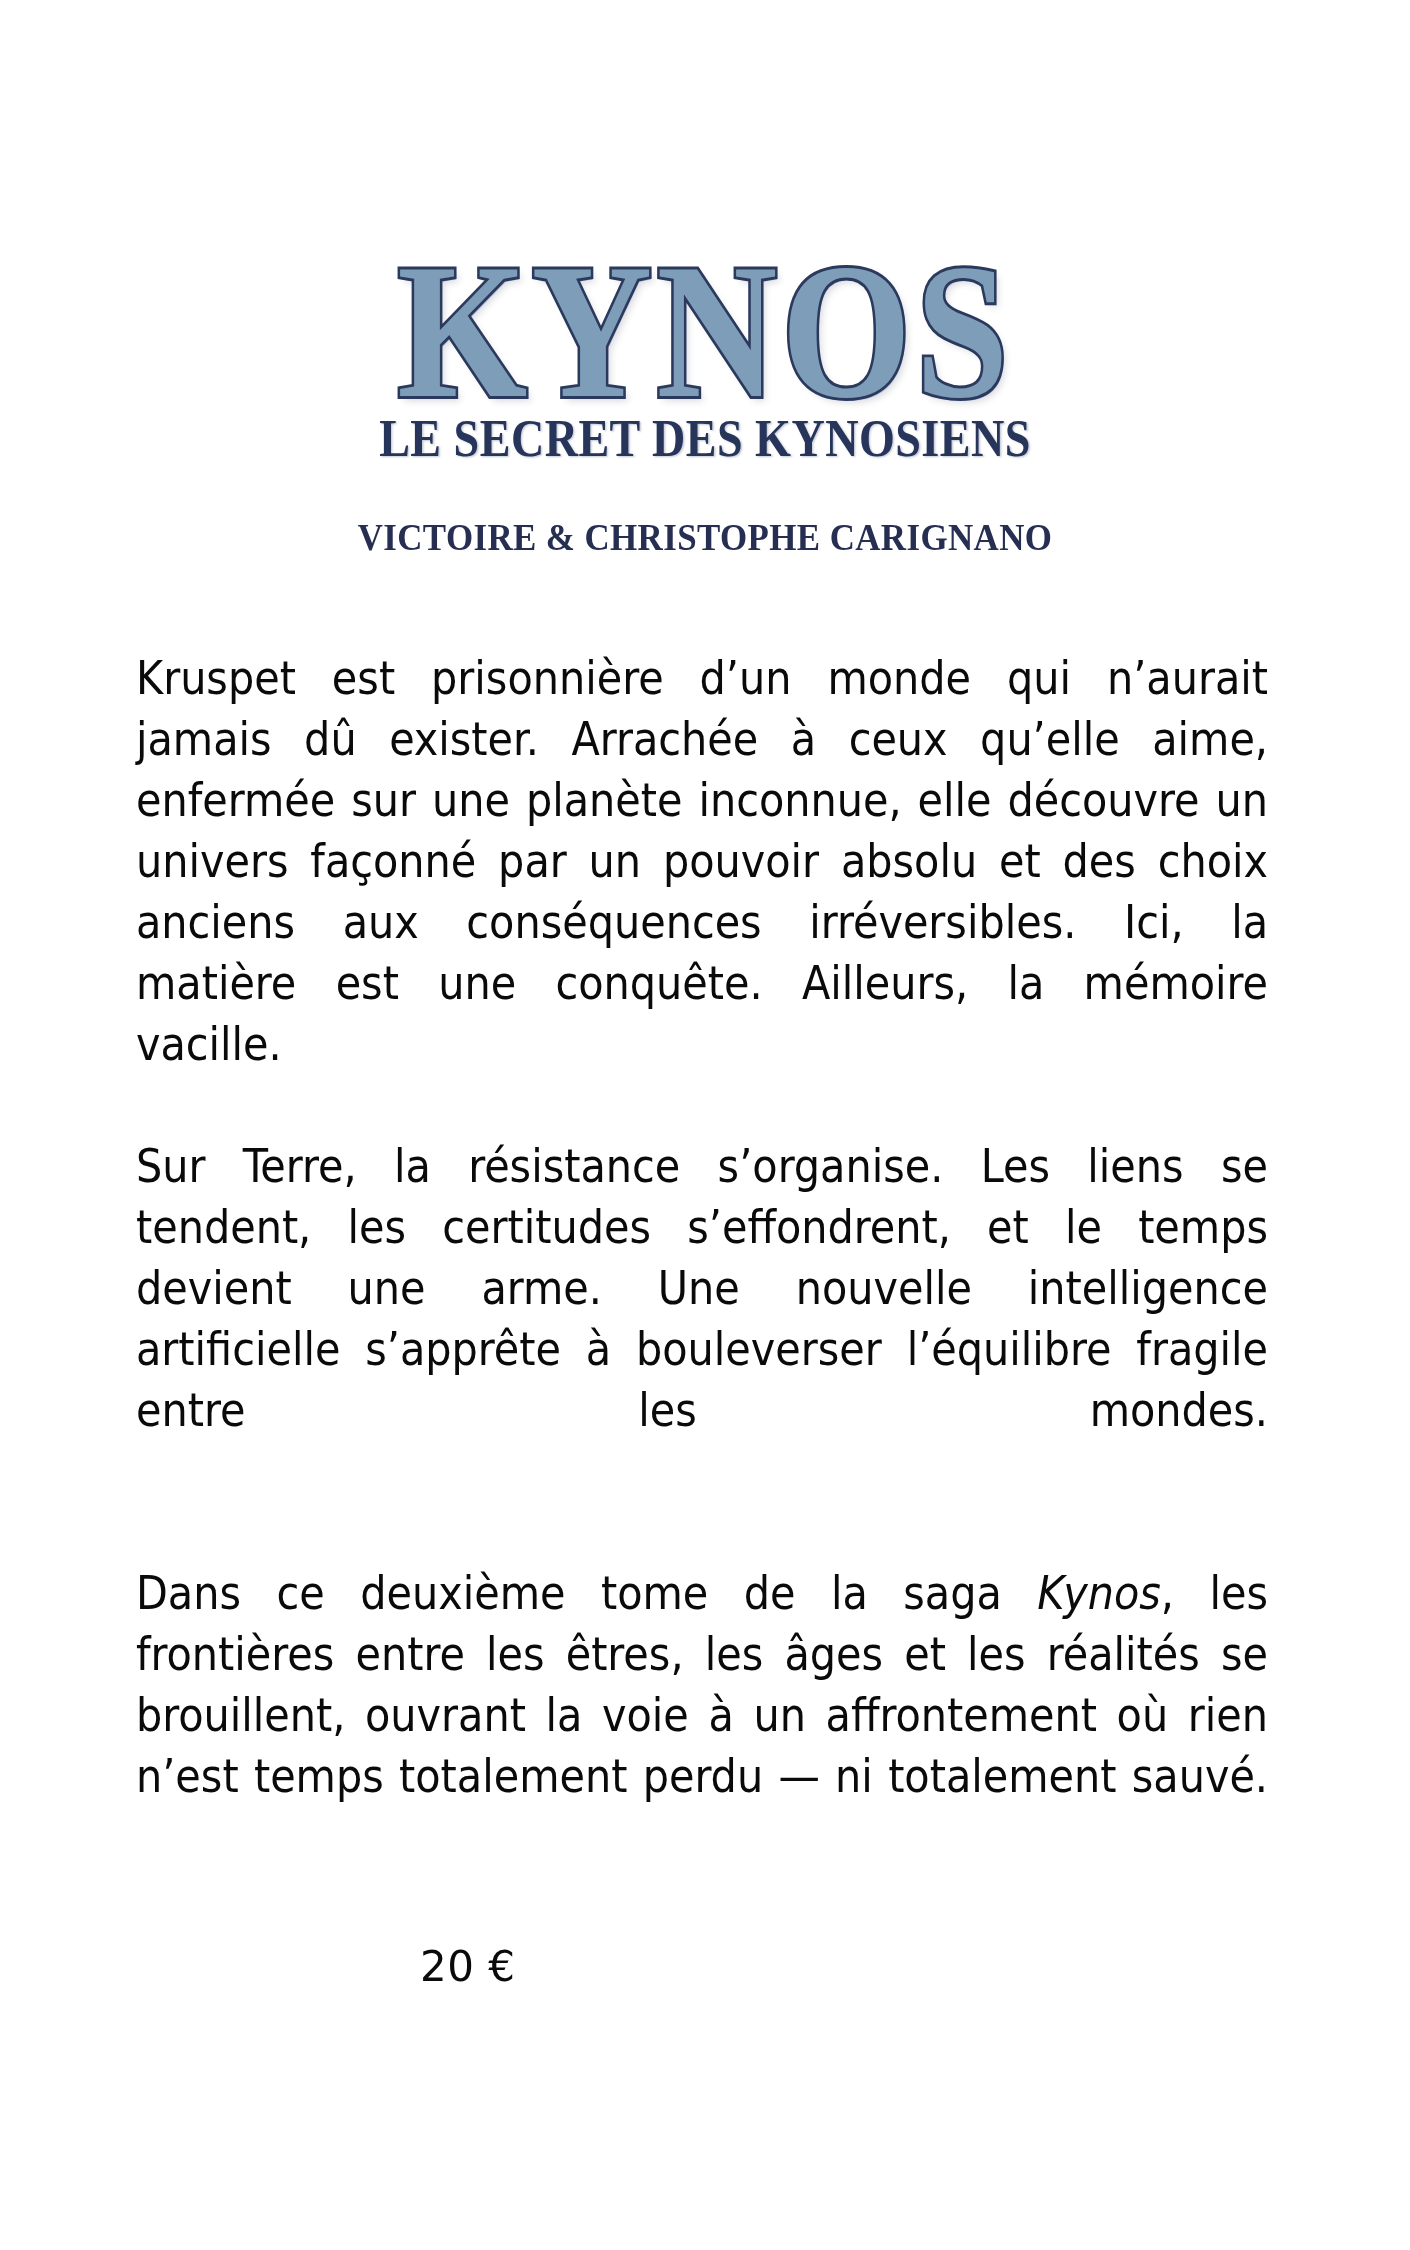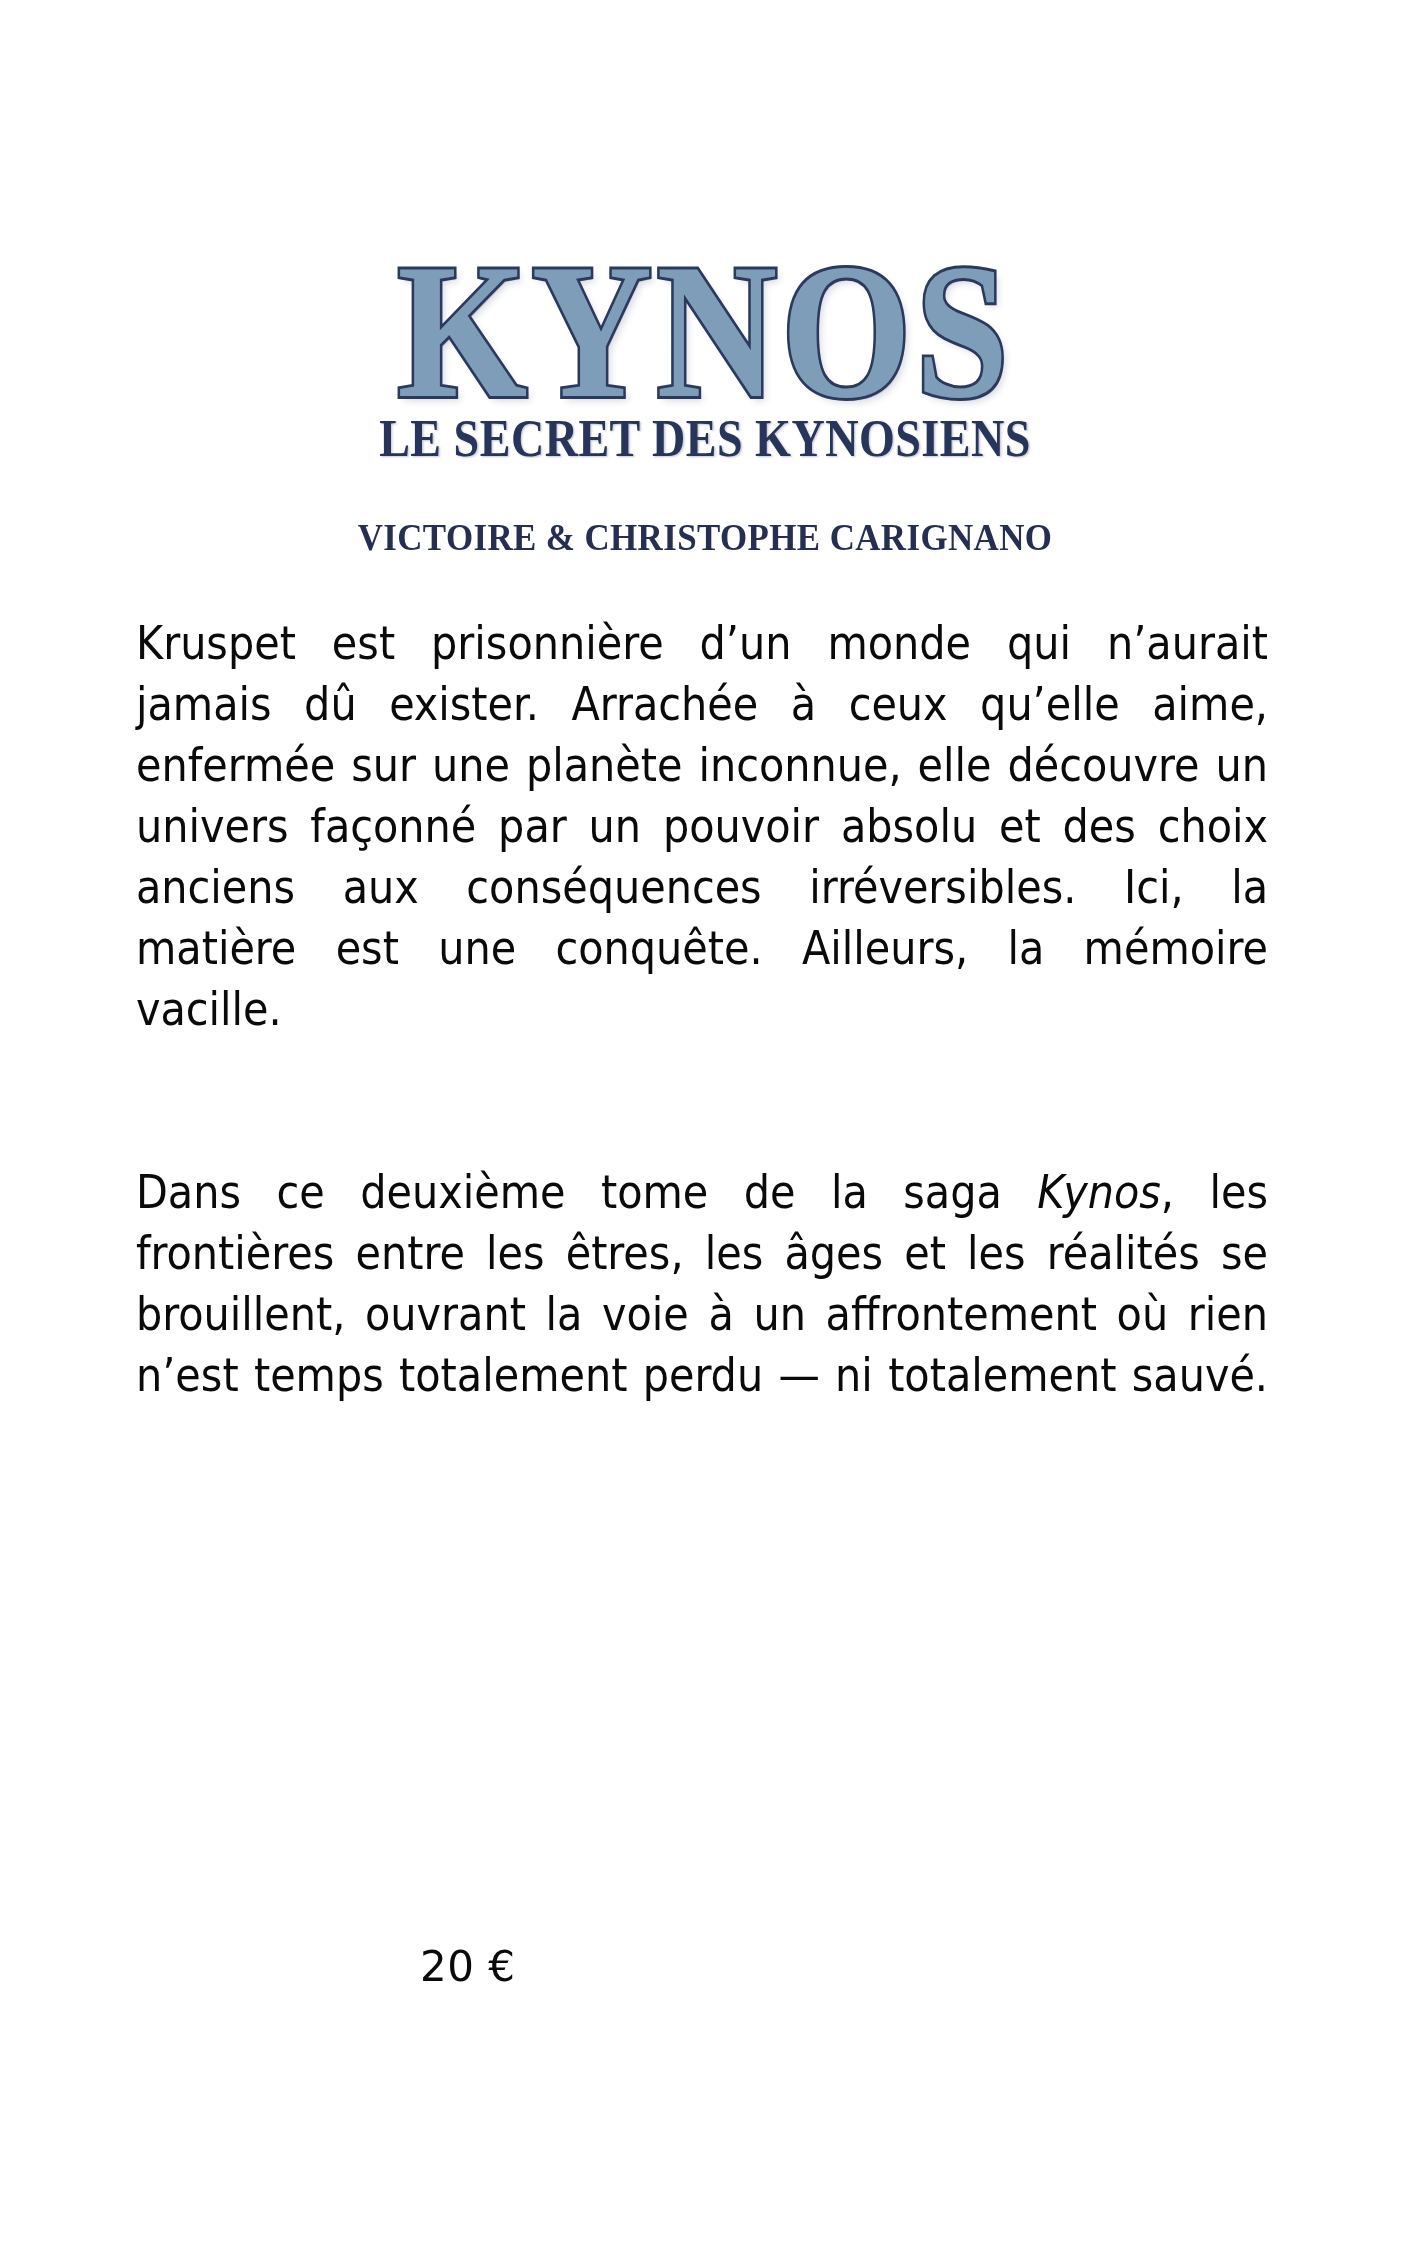--- a/index.html
+++ b/index.html
@@ -77,21 +77,21 @@
     letter-spacing: 0.4px;
     color: #262f52;
     transform: scaleX(0.97) scaleY(1.08);
     transform-origin: center top;
     white-space: nowrap;
   }
 
   
   .blurb {
     position: absolute;
-    top: 613px;
+    top: 648px;
     left: 136px;
     width: 1132px;
     font-family: "DejaVu Sans Condensed", "Liberation Sans Narrow",
                  "Liberation Sans", sans-serif;
     font-stretch: condensed;
     font-size: 46px;
     line-height: 61px;
     color: #0a0a0a;
     text-align: justify;
     text-justify: inter-word;
@@ -142,19 +142,20 @@
 <div class="page">
 
   <div class="header">
     <h1 class="book-title">KYNOS</h1>
     <h2 class="book-subtitle">LE SECRET DES KYNOSIENS</h2>
     <div class="book-authors">VICTOIRE &amp; CHRISTOPHE CARIGNANO</div>
   </div>
 
   <div class="blurb">
     <p class="just-block">Kruspet est prisonnière d’un monde qui n’aurait jamais dû exister. Arrachée à ceux qu’elle aime, enfermée sur une planète inconnue, elle découvre un univers façonné par un pouvoir absolu et des choix anciens aux conséquences irréversibles. Ici, la matière est une conquête. Ailleurs, la mémoire vacille.</p>
+    <p class="just-block">Sur Terre, la résistance s’organise. Les liens se tendent, les certitudes s’effondrent, et le temps devient une arme. Une nouvelle intelligence artificielle s’apprête à bouleverser l’équilibre fragile entre les mondes.</p>
     <span class="para-gap"></span>
     <p class="just-block"><span>Dans ce deuxième tome de la saga </span><em>Kynos</em><span>, les frontières entre les êtres, les âges et les réalités se brouillent, ouvrant la voie à un affrontement où rien n’est temps totalement perdu — ni totalement sauvé.</span></p>
   </div>
 
   <div class="price">20 €</div>
 
 </div>
 
 </body></html>

